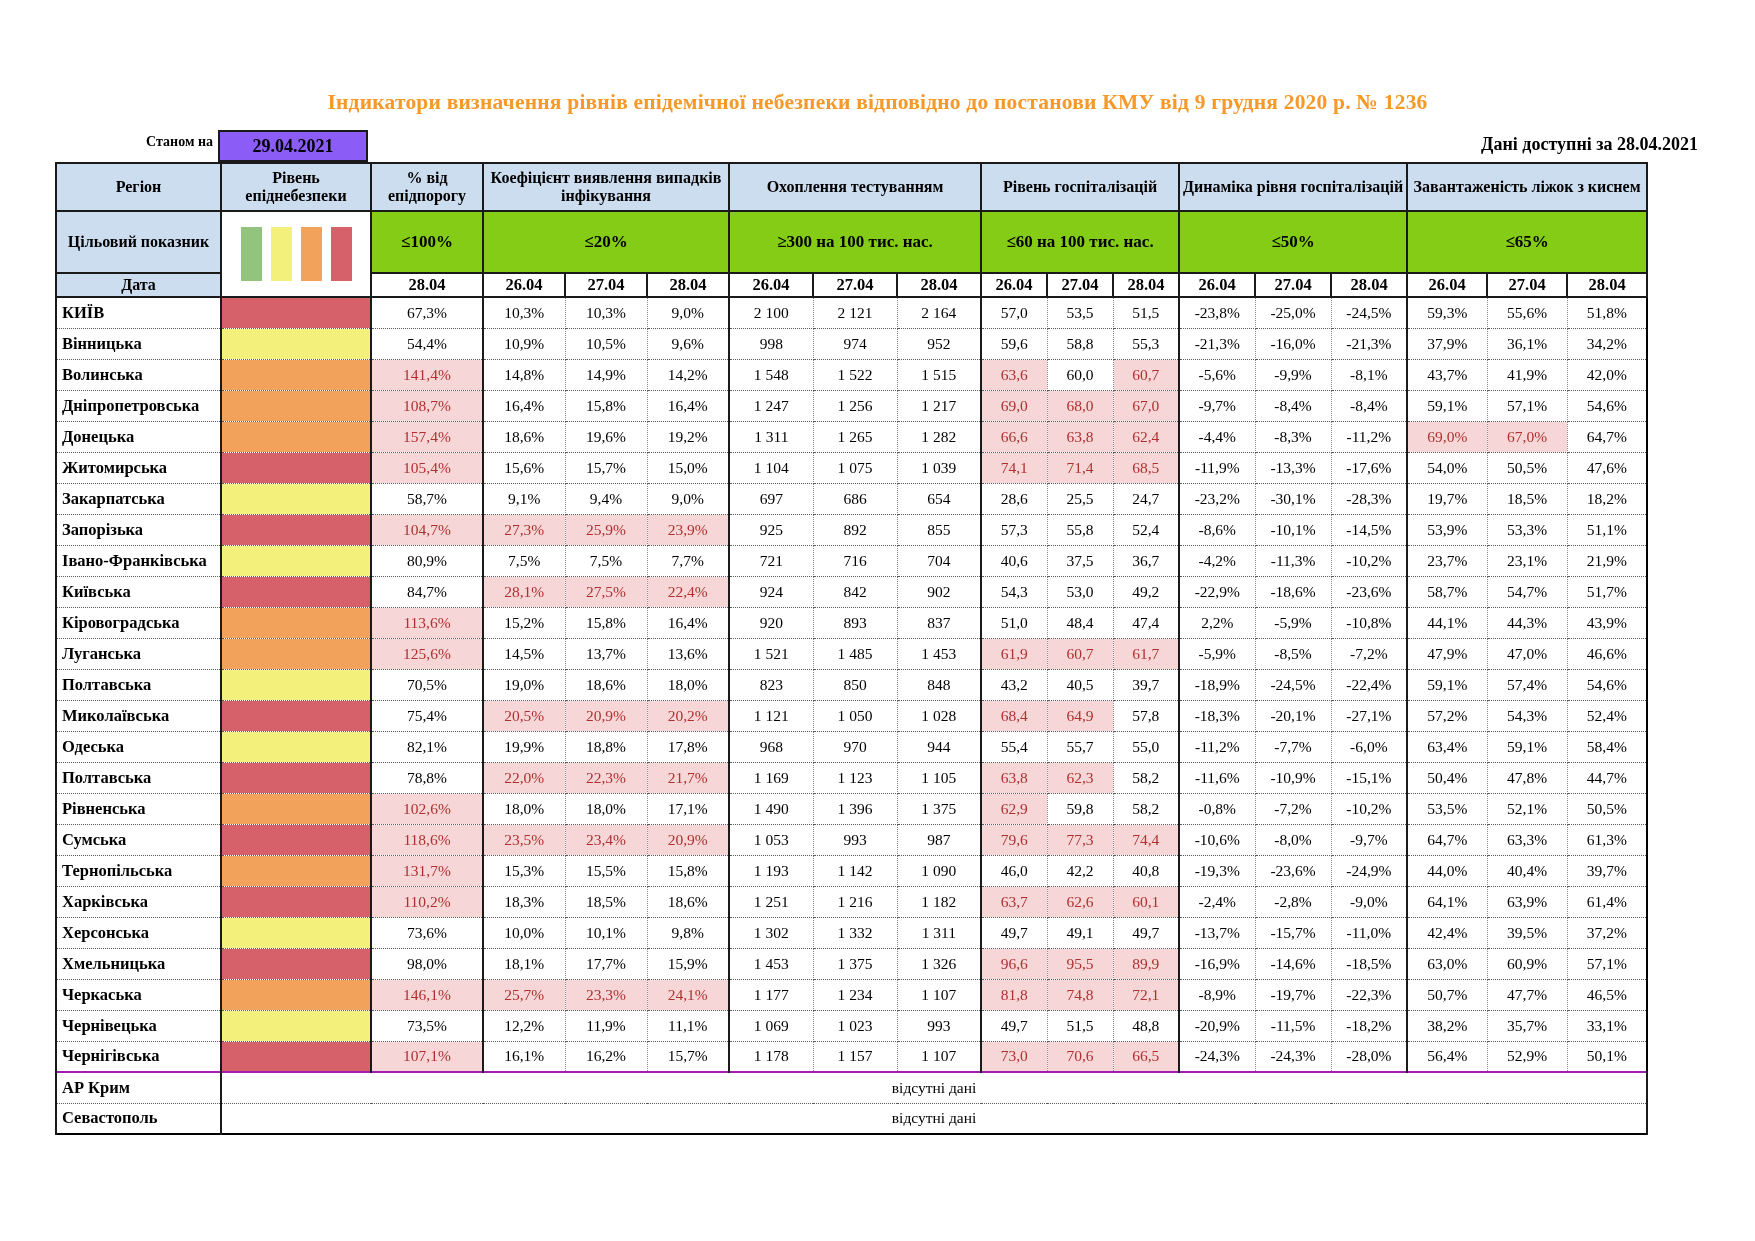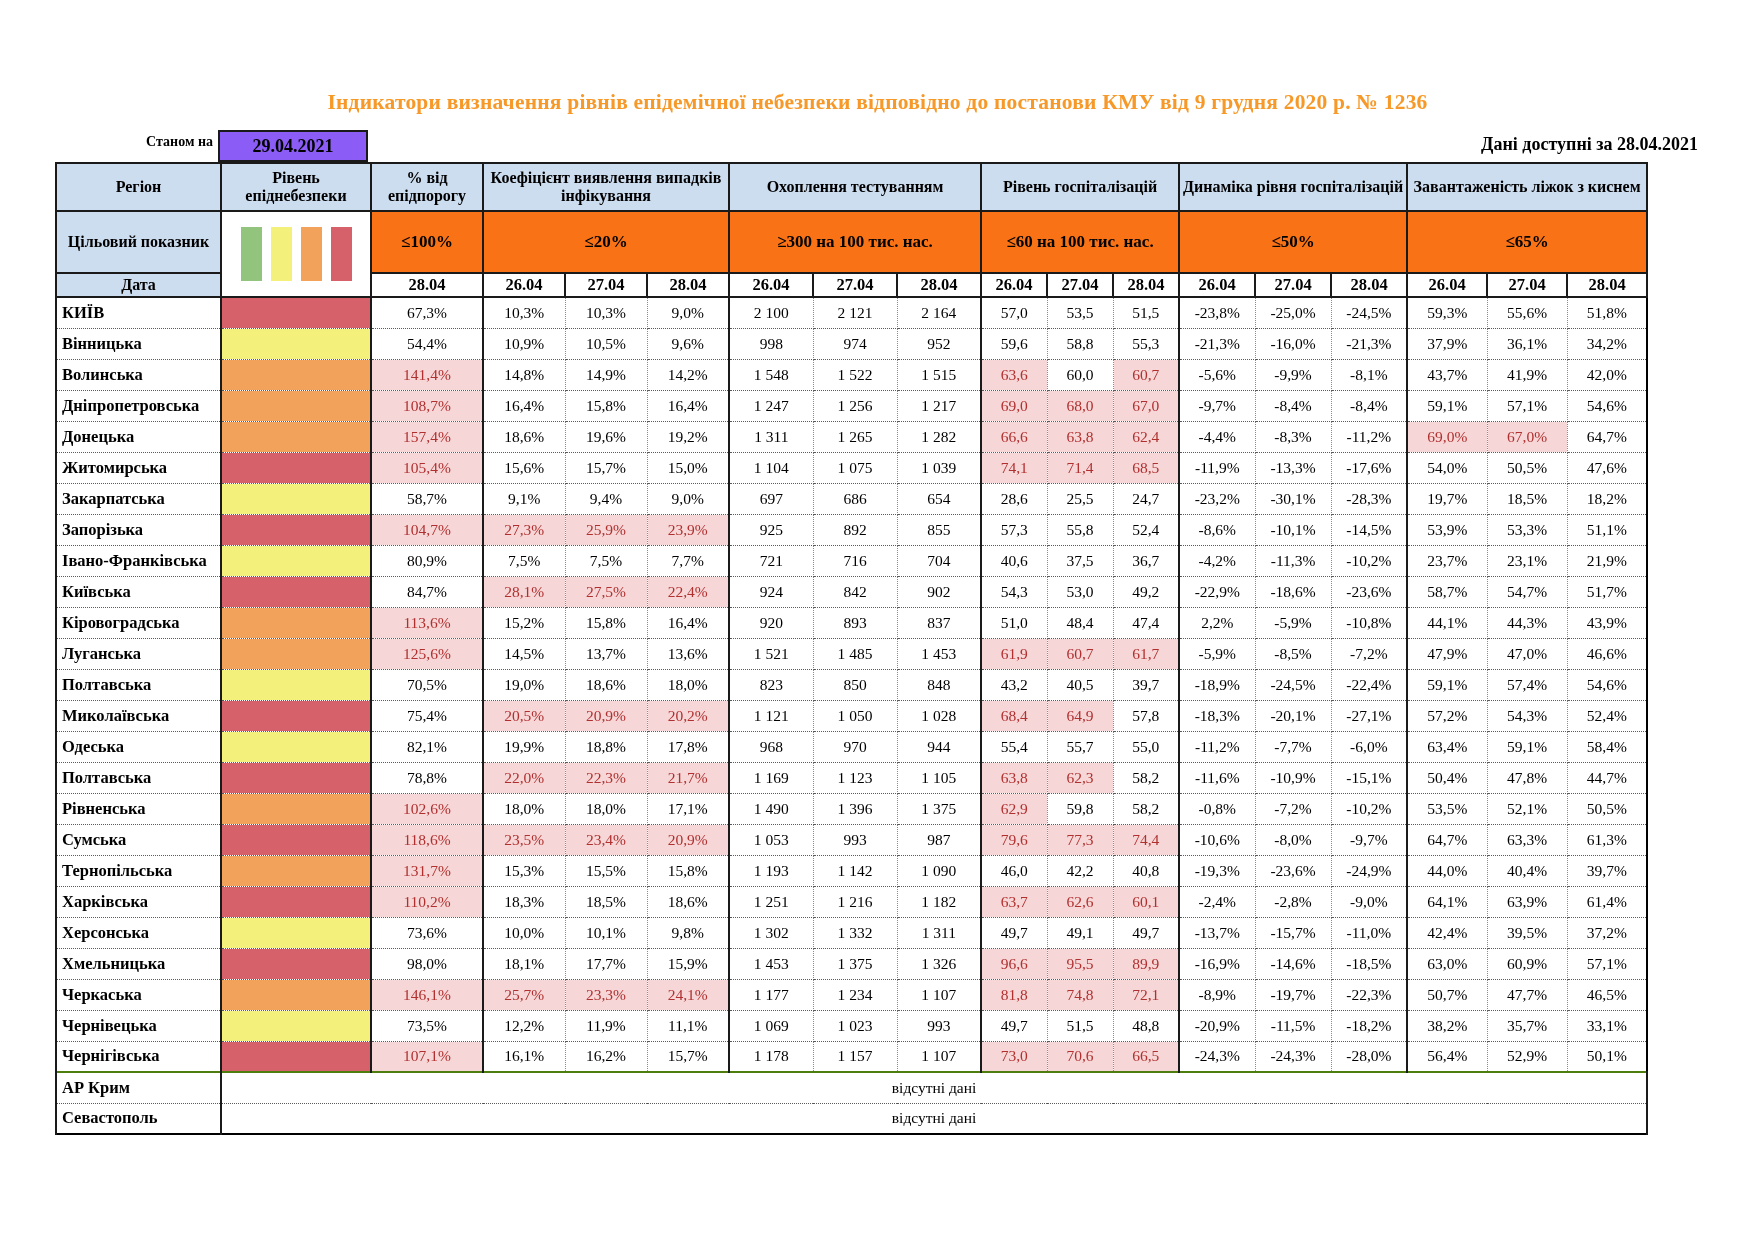--- a/index.html
+++ b/index.html
@@ -21,38 +21,38 @@
             width:1591px;border:2.5px solid #000;}
   table.ind td,table.ind th{box-sizing:border-box;padding:0 2px;text-align:center;vertical-align:middle;
             font-family:"Liberation Serif",serif;overflow:hidden;}
 
   
   thead th,thead td{border:2px solid #1a1a1a;}
   .hd{background:#cdddf0;font-size:16px;font-weight:bold;line-height:1.15;}
   .hrow1{height:48px;border-radius:7px;}
   .hrow2{height:62px;}
   .hrow3{height:24px;}
-  .target{background:#f97316;font-size:17px;font-weight:bold;}
+  .target{background:#84cc16;font-size:17px;font-weight:bold;}
   .datec{background:#fff;font-size:16.5px;font-weight:bold;}
   .legend-cell{background:#fff;}
   .legend-bars{display:flex;justify-content:center;align-items:center;gap:9px;}
   .legend-bars span{display:block;width:21px;height:54px;}
 
   
   tbody td{height:31px;font-size:15.5px;
            border-top:1px dotted #5a5a5a;border-bottom:1px dotted #5a5a5a;
            border-left:1px dotted #8a8a8a;border-right:1px dotted #8a8a8a;}
   tbody tr.data-row td.c-region{font-weight:bold;font-size:16.5px;text-align:left;padding-left:5px;white-space:nowrap;}
   .c-region{border-left:2px solid #1a1a1a;border-right:2px solid #1a1a1a !important;}
   .c-level{border-right:2px solid #1a1a1a !important;}
   .gstart{border-left:2px solid #1a1a1a !important;}
   td.hl{background:#f6d6d6;color:#b03030;}
   tr.no-data-row td{font-size:15.5px;}
   tr.no-data-row td.c-region{font-weight:bold;font-size:16.5px;text-align:left;padding-left:5px;}
-  tr.first-no-data td{border-top:2px solid #4d7c0f;}
+  tr.first-no-data td{border-top:2px solid #a21caf;}
   .no-data-span{border-right:2px solid #1a1a1a;}
 </style>
 </head>
 <body>
 
 <div class="page">
 
   <div class="title">Індикатори визначення рівнів епідемічної небезпеки відповідно до постанови КМУ від 9 грудня 2020 р. № 1236</div>
 
   <div class="asof-label">Станом на</div>

